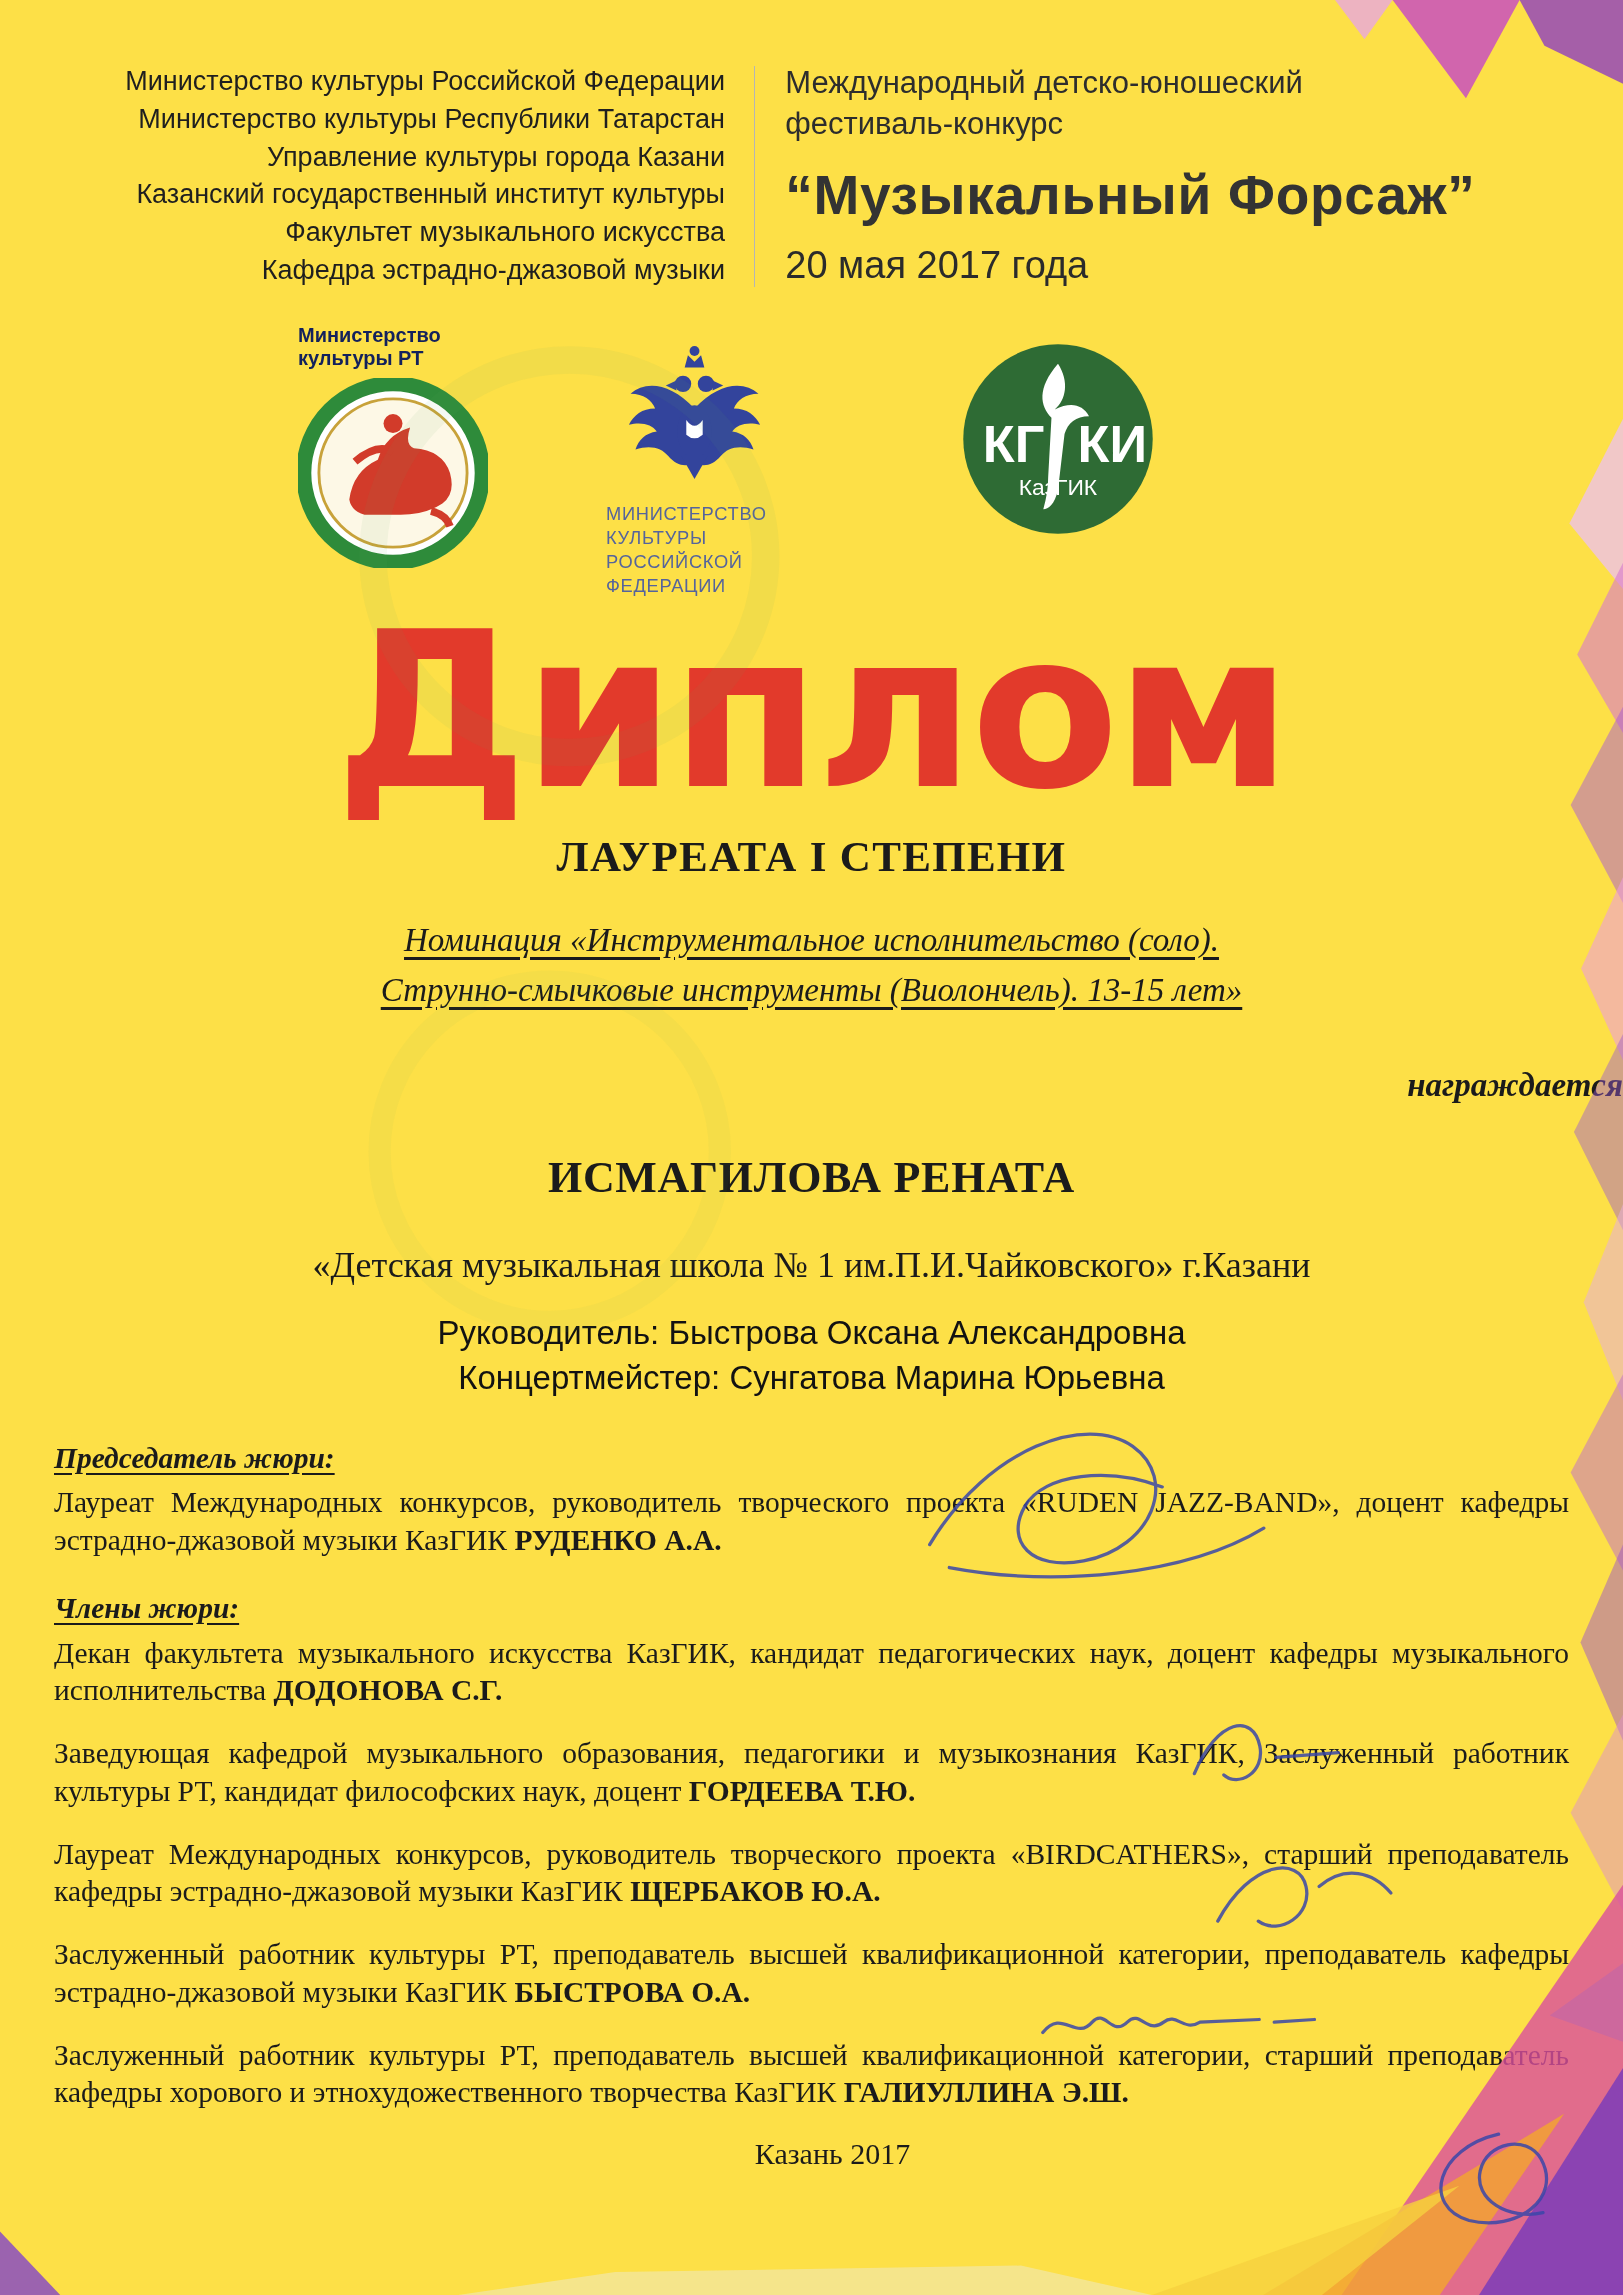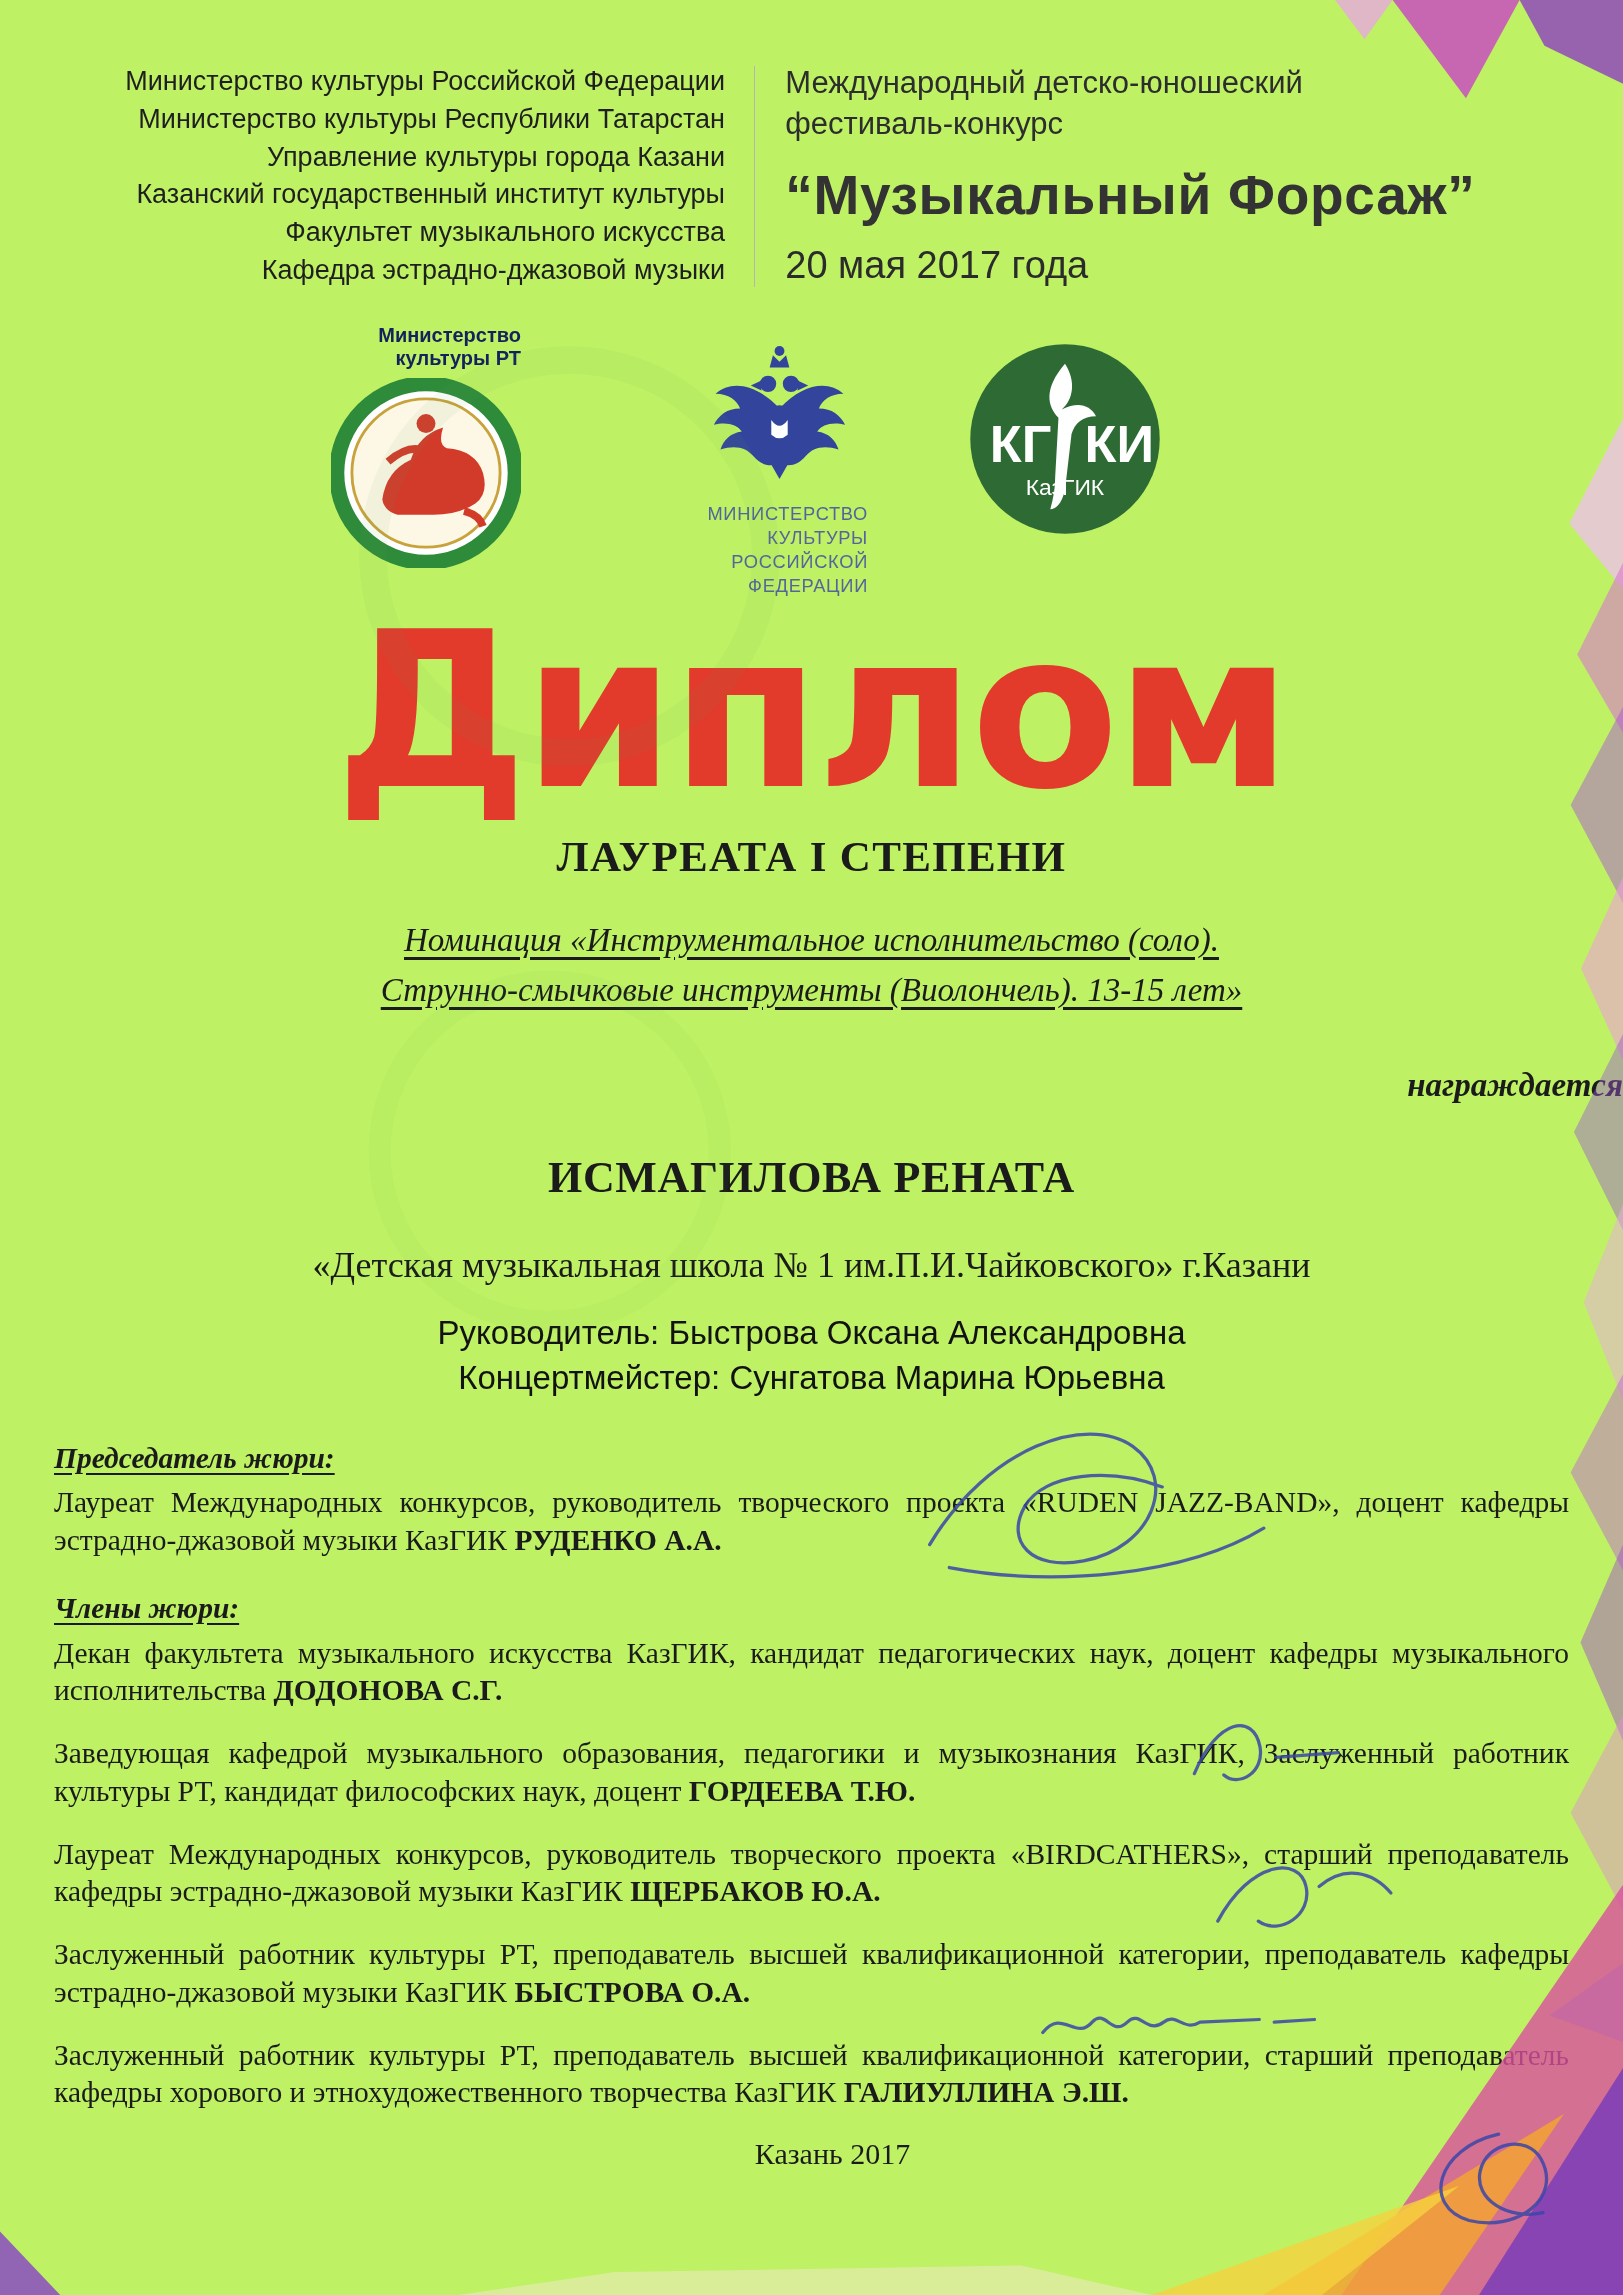--- a/index.html
+++ b/index.html
@@ -1,37 +1,37 @@
 <!DOCTYPE html>
 <html style="font-size:10.5px"><head>
 <meta charset="utf-8">
 <style>
   * { margin:0; padding:0; box-sizing:border-box; }
   html,body { background:#888; }
   .page{
     position:relative; width:1623px; height:2295px;
-    background:#bef264; overflow:hidden;
+    background:#fde047; overflow:hidden;
     font-family:"Liberation Serif", serif; color:#1b1b1b;
     margin:0 auto;
   }
   .deco{ position:absolute; inset:0; width:100%; height:100%; pointer-events:none; }
 
   
   .header{ position:relative; display:flex; padding-top:63px; }
   .org{ width:725px; text-align:right; font-family:"Liberation Sans",sans-serif;
         font-size:27px; line-height:1.40; color:#1f1f1f; }
   .hdr-divider{ width:1.3px; background:#b5b5b5; margin:2.6px 0 2.6px 29px; }
   .fest{ margin-left:30px; font-family:"Liberation Sans",sans-serif; color:#2d2d2d; }
   .fest-line{ font-size:31px; line-height:1.32; }
   .fest-title{ font-size:55px; font-weight:bold; color:#333; margin-top:18.3px; letter-spacing:0.7px; }
   .fest-date{ font-size:38px; margin-top:17px; color:#2b2b2b; }
 
   
   .logos{ display:flex; align-items:flex-start; margin:34px 0 0 298px; }
-  .logo-block{ text-align:right; }
+  .logo-block{ text-align:left; }
   .logo-tat{ width:223px; }
   .logo-tat .cap{ font-family:"Liberation Sans",sans-serif; font-weight:bold;
                   font-size:20px; color:#13215c; margin-bottom:7.9px; }
   .logo-rus{ width:262px; margin-left:85px; margin-top:9.2px; }
   .logo-rus .cap{ font-family:"Liberation Sans",sans-serif; font-size:18.3px;
                   color:#55649c; line-height:1.32; margin-top:2.6px; letter-spacing:0.7px; }
   .logo-kgik{ width:203px; margin-left:92px; margin-top:17px; }
 
   
   .title{ font-family:"DejaVu Sans",sans-serif; font-weight:bold; color:#e23a2b;

